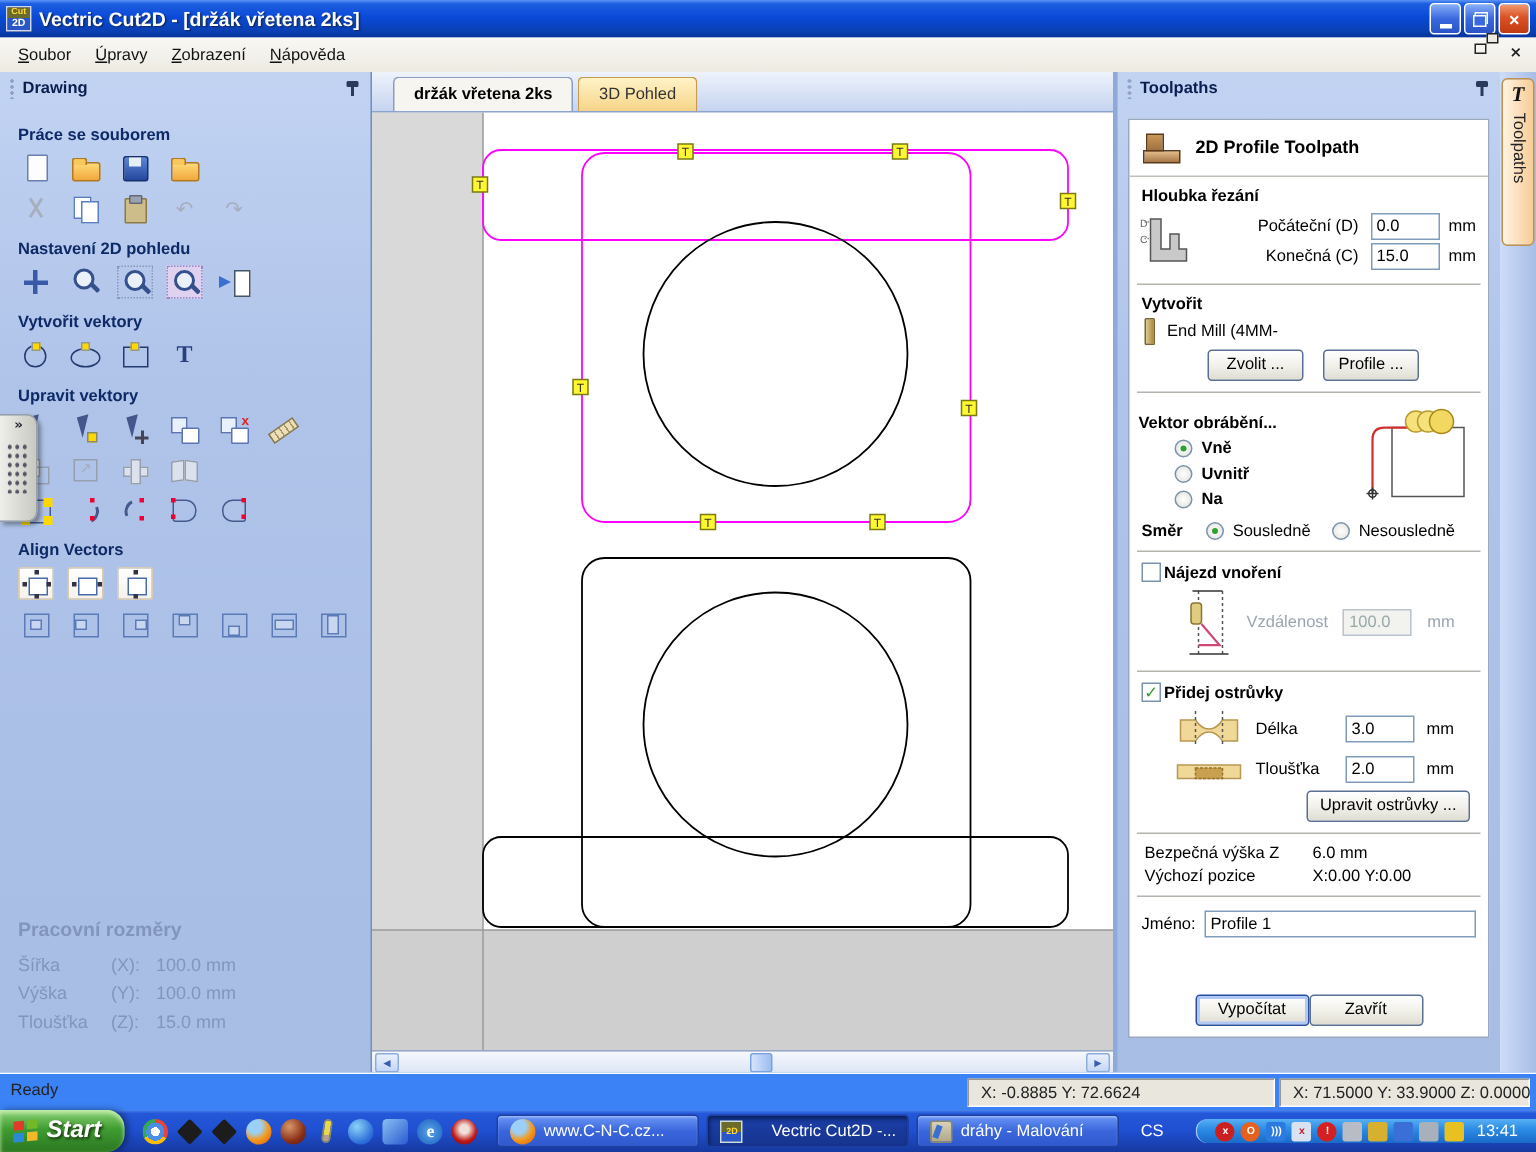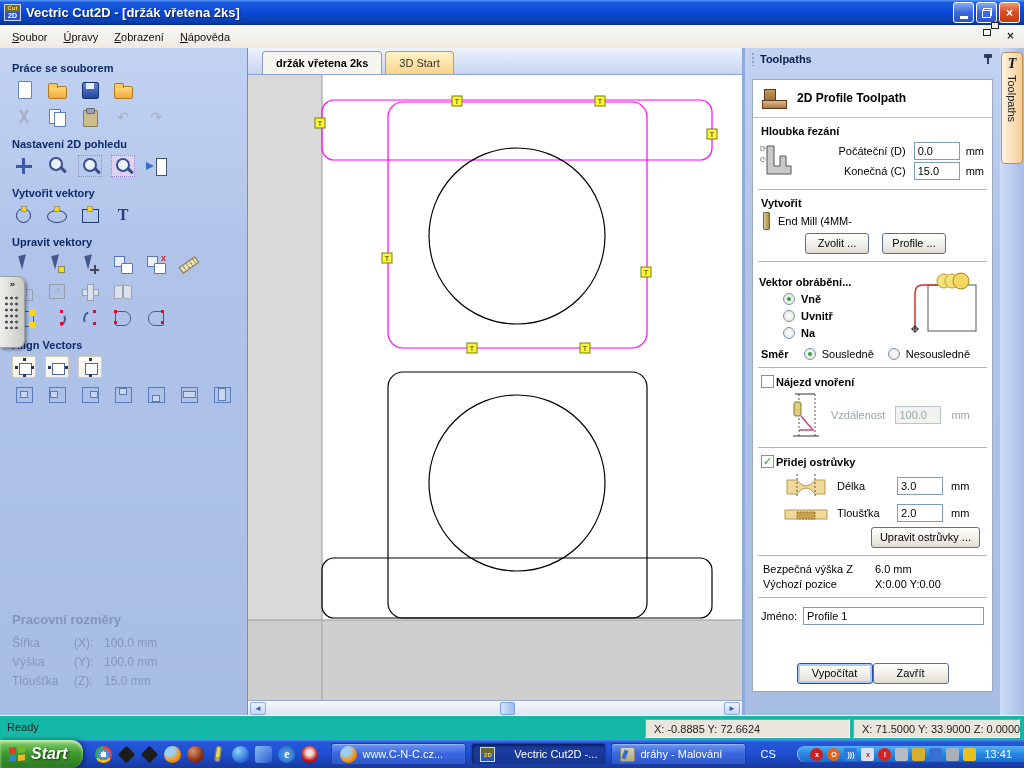--- a/index.html
+++ b/index.html
@@ -194,21 +194,21 @@
 .btn-row .xpbtn{min-width:76px}
 
 
 #tabstrip{position:absolute;left:1000px;top:48px;width:24px;height:667px;background:linear-gradient(90deg,#cddcf7,#a8bee6)}
 #vtab{position:absolute;left:1px;top:4px;width:22px;height:112px;border:1px solid #c09050;border-radius:4px;
   background:linear-gradient(90deg,#fff4e2,#f6cc96);display:flex;flex-direction:column;align-items:center;padding-top:3px}
 #vtab .vt-icon{font:bold italic 14px "Liberation Serif",serif;color:#111}
 #vtab .vt-label{writing-mode:vertical-rl;margin-top:3px;color:#222;font-size:11px}
 
 
-#statusbar{position:absolute;left:0;top:715px;width:1024px;height:25px;background:#14b8a6;border-top:1px solid #fff;color:#222}
+#statusbar{position:absolute;left:0;top:715px;width:1024px;height:25px;background:#3b82f6;border-top:1px solid #fff;color:#222}
 #sb-ready{position:absolute;left:7px;top:5px}
 .spanel{position:absolute;top:3px;height:19px;line-height:16px;padding:1px 8px;background:#e9e6dd;
   border:1px solid;border-color:#9a9890 #fff #fff #9a9890;white-space:nowrap}
 #sp-cursor{left:645px;width:205px}
 #sp-machine{left:853px;width:167px}
 
 
 #taskbar{position:absolute;left:0;top:740px;width:1024px;height:28px;display:flex;align-items:center;
   background:linear-gradient(#4a85f0 0%,#2458d8 8%,#1f4fd0 50%,#16399f 100%)}
 #start-btn{height:28px;display:flex;align-items:center;gap:6px;padding:0 16px 0 9px;border-radius:0 12px 12px 0;
@@ -274,20 +274,25 @@
   <span class="menu-item">Zobrazení</span>
   <span class="menu-item">Nápověda</span>
   <div id="mdi-controls">
     <span class="mdi"><span class="mdig-min"></span></span>
     <span class="mdi"><span class="mdig-restore"></span></span>
     <span class="mdi">×</span>
   </div>
 </div>
 
 <div id="left-panel">
+  <div class="panel-header">
+    <span class="grip"></span>
+    <span class="ph-label">Drawing</span>
+    <span class="pin"></span>
+  </div>
   <div id="sidebar-sections">
       <div class="sec-label">Práce se souborem</div>
       <div class="icon-row">
         <span class="icn t-file"></span>
         <span class="icn t-folder"></span>
         <span class="icn t-save"></span>
         <span class="icn t-folder"></span>
       </div>
       <div class="icon-row">
         <span class="icn t-scissors dis"></span>
@@ -369,21 +374,21 @@
       <span class="l">Tloušťka</span>
       <span class="a">(Z):</span>
       <span>15.0 mm</span>
     </div>
   </div>
 </div>
 
 <div id="canvas-wrap">
   <div id="tabbar">
     <div class="tab active">držák vřetena 2ks</div>
-    <div class="tab inactive">3D Start</div>
+    <div class="tab inactive">3D Pohled</div>
   </div>
   <svg id="canvas-svg" width="494" height="625" viewBox="0 0 494 625">
       <rect x="0" y="0" width="494" height="625" fill="#cfcfcf"></rect>
       <rect x="0" y="0" width="74" height="545" fill="#d9d9d9"></rect>
       <rect x="74" y="0" width="420" height="545" fill="#ffffff"></rect>
       <line x1="74" y1="0" x2="74" y2="625" stroke="#9a9a9a"></line>
       <line x1="0" y1="545" x2="494" y2="545" stroke="#9a9a9a"></line>
       <rect x="74" y="25" width="390" height="60" rx="12" fill="none" stroke="#ff00ff" stroke-width="1.2"></rect>
       <rect x="140" y="27" width="259" height="246" rx="15" fill="none" stroke="#ff00ff" stroke-width="1.2"></rect>
       <circle cx="269" cy="161" r="88" fill="none" stroke="#000000" stroke-width="1.2"></circle>

